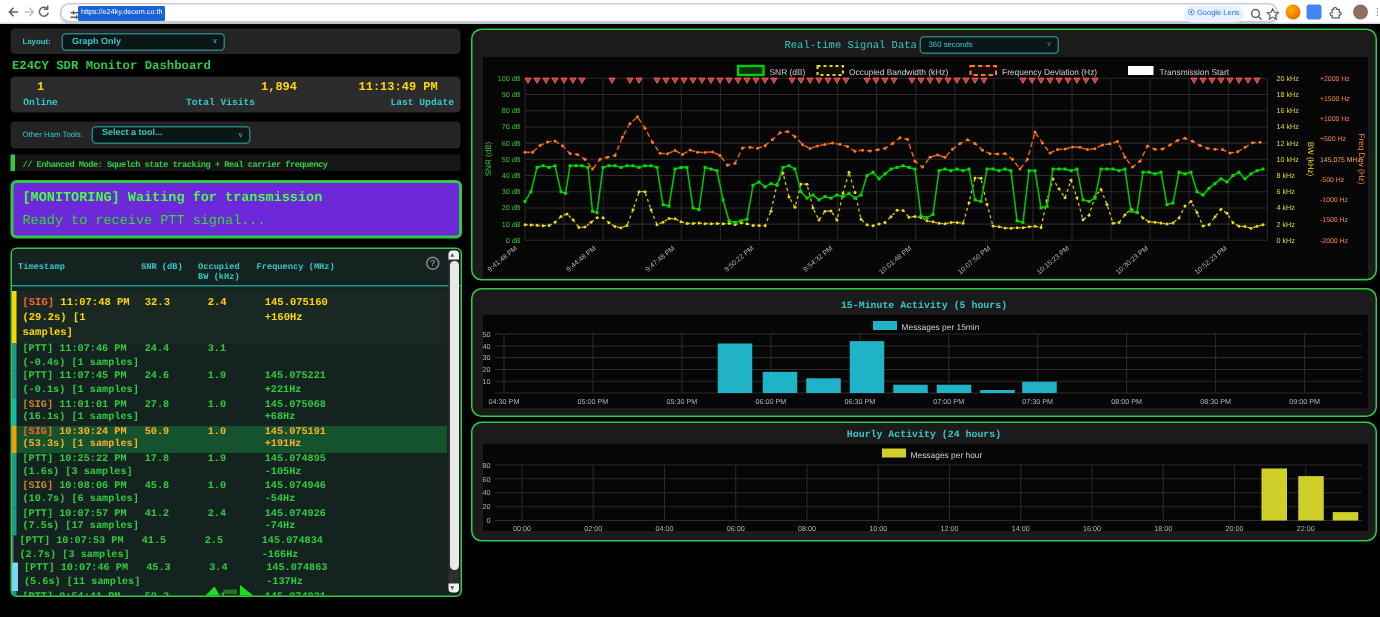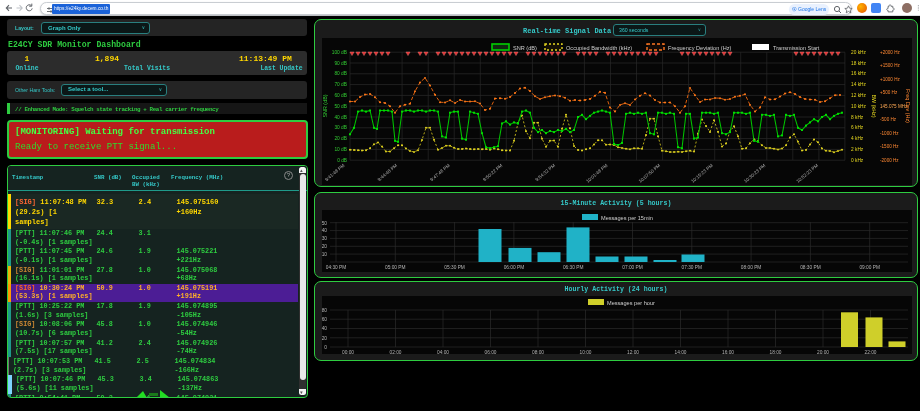--- a/index.html
+++ b/index.html
@@ -44,36 +44,36 @@
 <div class="abs" style="left:7px;top:19px;width:300px;height:17px;background:#242424;border-radius:3px">
   <span class="abs" style="left:8px;top:5.5px;font-size:5.2px;color:#35c8c8;font-weight:bold;font-family:'Liberation Sans',sans-serif">Layout:</span>
   <div class="sel" style="left:34px;top:2.5px;width:109px;height:12px;font-size:6px;line-height:10px;padding-left:6px;font-weight:bold">Graph Only</div>
 </div>
 
 <div class="abs" style="left:8px;top:40px;font-size:8.2px;color:#2ecc40;font-weight:bold">E24CY SDR Monitor Dashboard</div>
 
 <div class="abs" style="left:7px;top:51px;width:300px;height:24px;background:#2c2c2c;border-radius:3px">
   <div class="abs" style="left:0px;top:3px;width:40px;text-align:center;color:#ffd700;font-weight:bold;font-size:8px">1</div>
   <div class="abs" style="left:0px;top:13.5px;width:40px;text-align:center;color:#35c8c8;font-size:6.4px;font-weight:bold">Online</div>
-  <div class="abs" style="left:88px;top:3px;width:90px;text-align:left;color:#ffd700;font-weight:bold;font-size:8px">1,894</div>
+  <div class="abs" style="left:101px;top:3px;width:90px;text-align:right;color:#ffd700;font-weight:bold;font-size:8px">1,894</div>
   <div class="abs" style="left:95px;top:13.5px;width:90px;text-align:center;color:#35c8c8;font-size:6.4px;font-weight:bold">Total Visits</div>
   <div class="abs" style="left:232px;top:3px;width:85px;text-align:left;color:#ffd700;font-weight:bold;font-size:8px">11:13:49 PM</div>
   <div class="abs" style="left:232px;top:13.5px;width:85px;text-align:center;color:#35c8c8;font-size:6.4px;font-weight:bold">Last Update</div>
 </div>
 
 <div class="abs" style="left:7px;top:80.5px;width:300px;height:18px;background:#242424;border-radius:3px">
   <span class="abs" style="left:8px;top:6px;font-size:5.2px;color:#35c8c8;font-family:'Liberation Sans',sans-serif">Other Ham Tools:</span>
   <div class="sel" style="left:54px;top:3.5px;width:106px;height:11.5px;font-size:6px;line-height:9.5px;padding-left:6px;font-weight:bold">Select a tool...</div>
 </div>
 
 <div class="abs" style="left:7px;top:103px;width:300px;height:10.5px;background:#161616;border-left:3px solid #2ecc40">
   <span class="abs" style="left:5px;top:2.5px;font-size:5.8px;color:#2ecc40;font-weight:bold;letter-spacing:-0.35px">// Enhanced Mode: Squelch state tracking + Real carrier frequency</span>
 </div>
 
-<div class="abs" style="left:7px;top:120px;width:301px;height:38.5px;background:#b91c1c;border:2px solid #2ecc40;border-radius:4px">
+<div class="abs" style="left:7px;top:120px;width:301px;height:38.5px;background:#6d28d9;border:2px solid #2ecc40;border-radius:4px">
   <div class="abs" style="left:6px;top:5px;font-size:9px;color:#44ff44;font-weight:bold">[MONITORING] Waiting for transmission</div>
   <div class="abs" style="left:6px;top:20px;font-size:9px;color:#2edd2e">Ready to receive PTT signal...</div>
 </div>
 
 <div class="abs" style="left:7px;top:165px;width:301px;height:233px;background:#152320;border:1.5px solid #2ecc40;border-radius:4px;overflow:hidden">
   <div class="abs" style="left:0;top:0;width:100%;height:25px;background:#152320;border-bottom:1px solid #1f9a8a">
     <div class="abs" style="left:4px;top:8px;font-size:5.8px;color:#35c8c8;font-weight:bold">Timestamp</div>
     <div class="abs" style="left:86px;top:8px;font-size:5.8px;color:#35c8c8;font-weight:bold">SNR (dB)</div>
     <div class="abs" style="left:124px;top:8px;font-size:5.8px;color:#35c8c8;font-weight:bold">Occupied<br>BW (kHz)</div>
     <div class="abs" style="left:163px;top:8px;font-size:5.8px;color:#35c8c8;font-weight:bold">Frequency (MHz)</div>
@@ -90,27 +90,27 @@
         <div class="c1"><span style="color:#2ecc40">[PTT]</span> 11:07:46 PM<br>(-0.4s) [1 samples]</div>
         <div class="c2">24.4</div>
         <div class="c3">3.1</div>
       </div>
       <div class="trow" style="background:transparent;border-left:3px solid #1f9a8a;color:#2ecc40">
         <div class="c1"><span style="color:#2ecc40">[PTT]</span> 11:07:45 PM<br>(-0.1s) [1 samples]</div>
         <div class="c2">24.6</div>
         <div class="c3">1.9</div>
         <div class="c4">145.075221<br>+221Hz</div>
       </div>
-      <div class="trow" style="background:transparent;border-left:3px solid #eab308;color:#2ecc40">
+      <div class="trow" style="background:transparent;border-left:3px solid #14b8a6;color:#2ecc40">
         <div class="c1"><span style="color:#cc8833">[SIG]</span> 11:01:01 PM<br>(16.1s) [1 samples]</div>
         <div class="c2">27.8</div>
         <div class="c3">1.0</div>
         <div class="c4">145.075068<br>+68Hz</div>
       </div>
-      <div class="trow" style="background:#4c1d95;border-left:3px solid #ff9900;color:#ffb028">
+      <div class="trow" style="background:#14532d;border-left:3px solid #ff9900;color:#ffb028">
         <div class="c1"><span style="color:#ff6622">[SIG]</span> 10:30:24 PM<br>(53.3s) [1 samples]</div>
         <div class="c2">50.9</div>
         <div class="c3">1.0</div>
         <div class="c4">145.075191<br>+191Hz</div>
       </div>
       <div class="trow" style="background:transparent;border-left:3px solid #1f9a8a;color:#2ecc40">
         <div class="c1"><span style="color:#2ecc40">[PTT]</span> 10:25:22 PM<br>(1.6s) [3 samples]</div>
         <div class="c2">17.8</div>
         <div class="c3">1.9</div>
         <div class="c4">145.074895<br>-105Hz</div>
@@ -154,21 +154,21 @@
   <div class="abs" style="right:1px;top:1px;width:7px;height:228px;background:#2f2f2f;border-radius:3px">
     <div class="abs" style="left:0px;top:0px;width:7px;height:6px;background:#f4f4f4;border-radius:2.5px 2.5px 0 0"></div>
     <div class="abs" style="left:1.1px;top:0.6px;color:#555;font-size:4.5px;line-height:5px">▲</div>
     <div class="abs" style="left:0.5px;top:7px;width:6px;height:206px;background:#e9e9e9;border-radius:3px"></div>
     <div class="abs" style="left:0px;bottom:0px;width:7px;height:6px;background:#f4f4f4;border-radius:0 0 2.5px 2.5px"></div>
     <div class="abs" style="left:1.1px;bottom:0.4px;color:#555;font-size:4.5px;line-height:5px">▼</div>
   </div>
 </div>
 
 <div class="abs" style="left:314px;top:19px;width:604px;height:168px;background:#1b1b1b;border:1.5px solid #2ecc40;border-radius:7px"></div>
-<div class="abs" style="left:523px;top:27px;font-size:7px;color:#35c8c8;font-weight:bold">Real-time Signal Data</div>
+<div class="abs" style="left:523px;top:27px;font-size:7px;color:#35c8c8;font-weight:normal">Real-time Signal Data</div>
 <div class="sel" style="left:613px;top:24px;width:93px;height:12px;font-size:5.2px;line-height:10px;padding-left:5px">360 seconds</div>
 <svg width="602" height="168" viewBox="316 20 602 168" style="position:absolute;left:316px;top:20px">
     <rect x="322" y="38" width="590" height="147" fill="#060606"></rect>
     <rect x="492" y="44" width="17" height="6" fill="#0f2b0f" stroke="#00d000" stroke-width="1.6"></rect>
     <text x="513" y="50" font-size="5.6" fill="#cfcfcf" font-family="Liberation Sans, sans-serif">SNR (dB)</text>
     <rect x="545" y="44" width="17" height="6" fill="#151005" stroke="#e6d820" stroke-width="1.4" stroke-dasharray="2,2"></rect>
     <text x="566" y="50" font-size="5.6" fill="#cfcfcf" font-family="Liberation Sans, sans-serif">Occupied Bandwidth (kHz)</text>
     <rect x="647" y="44" width="17" height="6" fill="#150a05" stroke="#ff7722" stroke-width="1.4" stroke-dasharray="3,2"></rect>
     <text x="668" y="50" font-size="5.6" fill="#cfcfcf" font-family="Liberation Sans, sans-serif">Frequency Deviation (Hz)</text>
     <rect x="752" y="44" width="17" height="6" fill="#ffffff"></rect>

